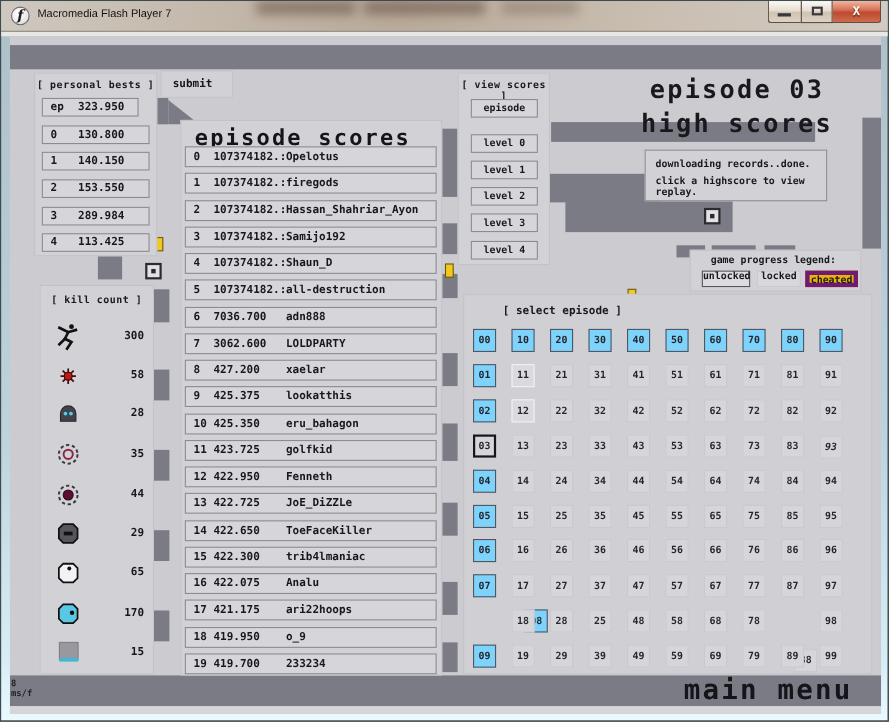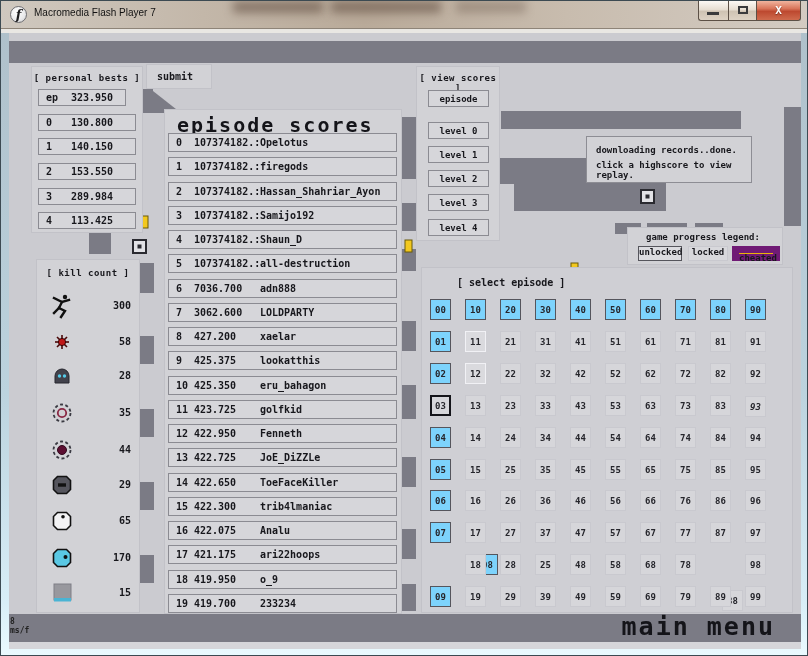--- a/index.html
+++ b/index.html
@@ -53,21 +53,21 @@
     text-align:center;font-size:9px;font-weight:bold;padding-top:3px;cursor:pointer;}
   .big-title{position:absolute;left:545px;top:34px;width:232px;text-align:center;
     font-size:23px;line-height:31px;font-weight:bold;letter-spacing:2px;color:#18181d;}
   .msg-box{position:absolute;left:577px;top:103px;width:166px;height:47px;background:#d2d2d6;
     border:1px solid #8d8d94;font-size:9px;font-weight:bold;color:#17171c;padding:8px 0 0 9px;}
   .msg-box div{margin-bottom:5px;}
   .legend-title{position:absolute;left:0;right:4px;top:4px;text-align:center;font-size:9px;font-weight:bold;}
   .legend-item{position:absolute;top:18px;height:15px;text-align:center;font-size:9px;font-weight:bold;padding-top:0;}
   .legend-item.unlocked{border:1px solid #55555c;background:#dcdce0;}
   .legend-item.locked{border:1px solid #c9c9cf;background:#d8d8dc;}
-  .legend-item.cheated{border:7px solid #701a75;background:#eab308;}
+  .legend-item.cheated{border:4px solid #701a75;background:#eab308;}
   .grid-panel{background:#cfcfd4;}
   .se-hdr{position:absolute;left:35px;top:9px;font-size:10px;font-weight:bold;}
   .cell{position:absolute;width:21px;height:21px;text-align:center;font-size:9px;font-weight:bold;
     line-height:20px;color:#26262c;cursor:pointer;}
   .cell.locked{background:#d6d6da;border:1px solid #c9c9cf;}
   .cell.unlocked{background:#7dd3fc;border:1px solid #55555c;}
   .cell.cheated{background:#dadade;border:1px solid #f1f1f5;}
   .cell.selected{background:#d6d6da;border:2px solid #15151a;line-height:18px;}
   .kc-row{position:absolute;left:0;width:100%;height:26px;}
   .kc-icon{position:absolute;left:12px;top:0;}
@@ -287,20 +287,22 @@
           <div class="vs-btn" style="top:23px;">episode</div>
           <div class="vs-btn" style="top:55px;">level 0</div>
           <div class="vs-btn" style="top:79px;">level 1</div>
           <div class="vs-btn" style="top:103px;">level 2</div>
           <div class="vs-btn" style="top:127px;">level 3</div>
           <div class="vs-btn" style="top:152px;">level 4</div>
         </div>
     </div>
 
     <div class="big-title">
+      <div>episode 03</div>
+      <div>high scores</div>
     </div>
 
     <div class="msg-box">
       <div>downloading records..done.</div>
       <div>click a highscore to view replay.</div>
     </div>
 
     <div class="panel" style="left:618px;top:194px;width:156px;height:38px;">
       <div class="legend-title">game progress legend:</div>
       <div id="legend-items">

